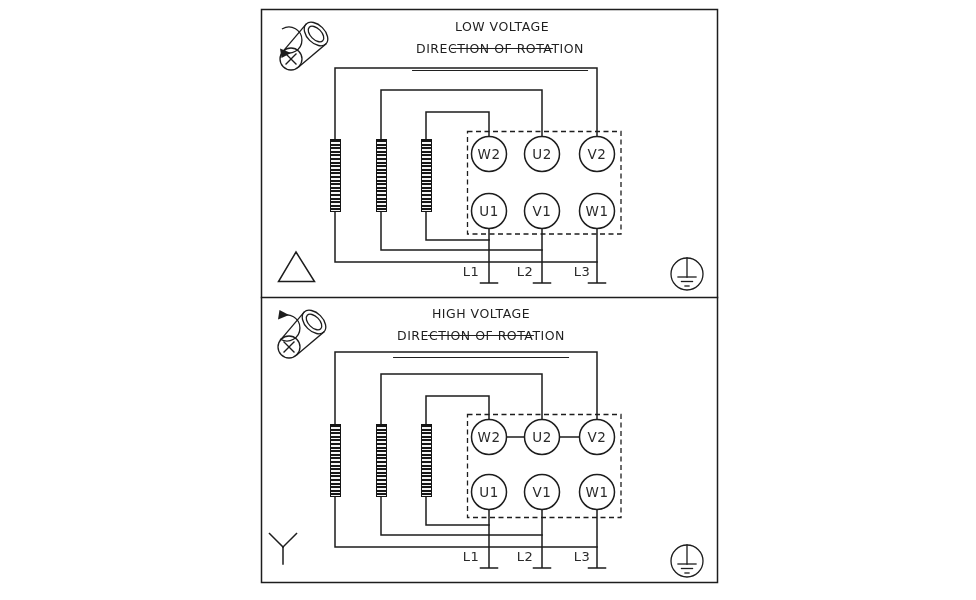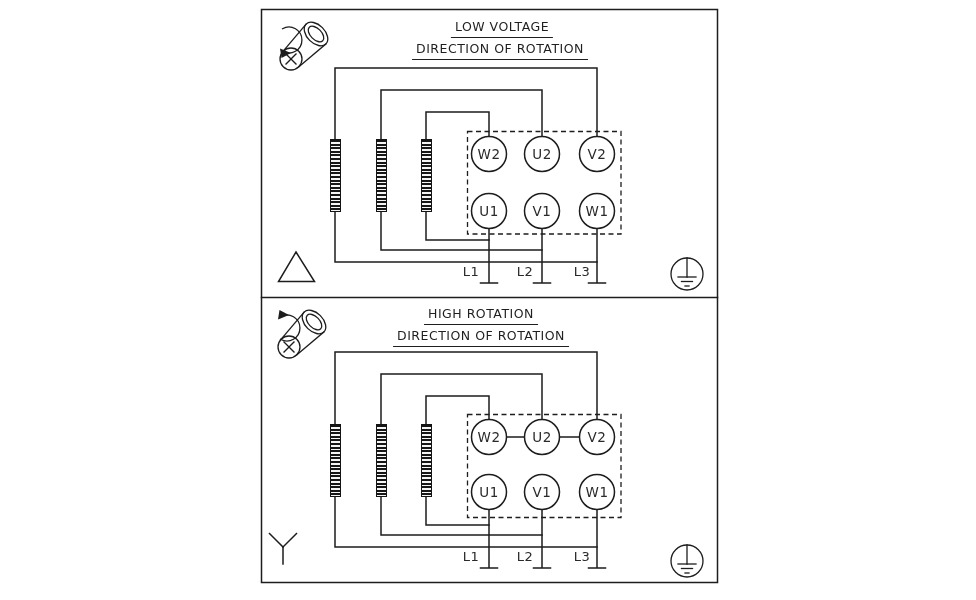--- a/index.html
+++ b/index.html
@@ -10,21 +10,21 @@
   .canvas svg{position:absolute;left:0;top:0;}
   .ln{stroke:#1d1d1d;stroke-width:1.5;fill:none;stroke-linecap:square;}
   .thin{stroke-width:1.3;}
   .dash{stroke:#1d1d1d;stroke-width:1.3;fill:none;stroke-dasharray:5 3.5;}
   .term{fill:#ffffff;stroke:#1d1d1d;stroke-width:1.5;}
   .tlabel{font-size:13.5px;fill:#2a2a2a;text-anchor:middle;letter-spacing:.5px;stroke:none;}
   .llabel{font-size:13px;fill:#2a2a2a;text-anchor:middle;letter-spacing:.4px;stroke:none;}
   .solid{fill:#1d1d1d;stroke:none;}
   .title{
     position:absolute;transform:translateX(-50%);font-size:12.5px;letter-spacing:.5px;
-    color:#1f1f1f;border-bottom:1.3px solid #1f1f1f;padding:0 4px 3px;white-space:nowrap;
+    color:#1f1f1f;border-bottom:1.3px solid #1f1f1f;padding:0 4px 14px;white-space:nowrap;
   }
   .hatch{
     position:absolute;width:11px;height:73px;box-sizing:border-box;border:1px solid #141414;
     background:repeating-linear-gradient(180deg,#161616 0 2px,#f5f5f5 2px 3.6px);
   }
 </style>
 </head>
 <body>
 
 <div class="canvas">
@@ -153,16 +153,16 @@
   <div class="hatch" style="left:329.5px;top:139px;"></div>
   <div class="hatch" style="left:375.5px;top:139px;"></div>
   <div class="hatch" style="left:420.5px;top:139px;"></div>
 
   <div class="hatch" style="left:329.5px;top:424px;"></div>
   <div class="hatch" style="left:375.5px;top:424px;"></div>
   <div class="hatch" style="left:420.5px;top:424px;"></div>
 
   <div class="title" style="left:502px;top:19px;">LOW VOLTAGE</div>
   <div class="title" style="left:500px;top:41px;">DIRECTION OF ROTATION</div>
-  <div class="title" style="left:481px;top:306px;">HIGH ROTATION</div>
+  <div class="title" style="left:481px;top:306px;">HIGH VOLTAGE</div>
   <div class="title" style="left:481px;top:328px;">DIRECTION OF ROTATION</div>
 
 </div>
 
 </body></html>

